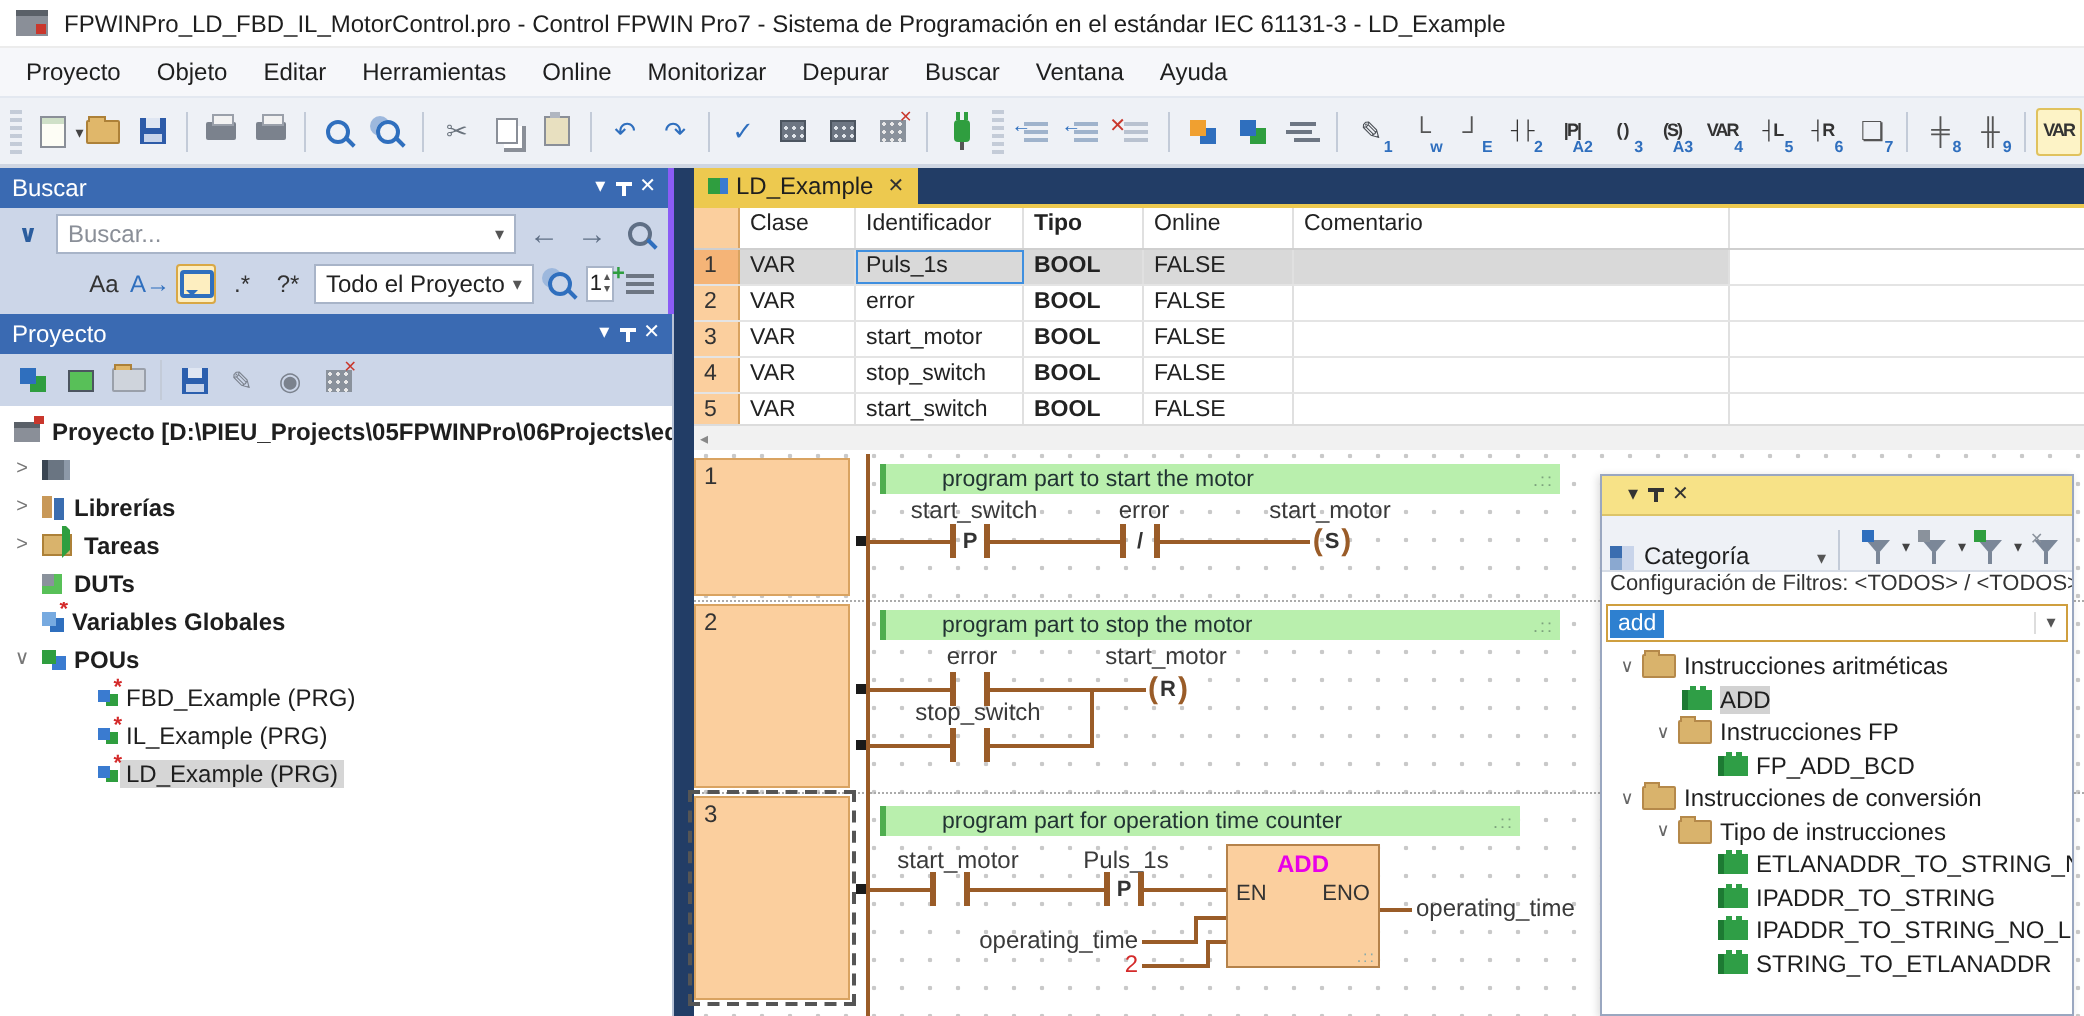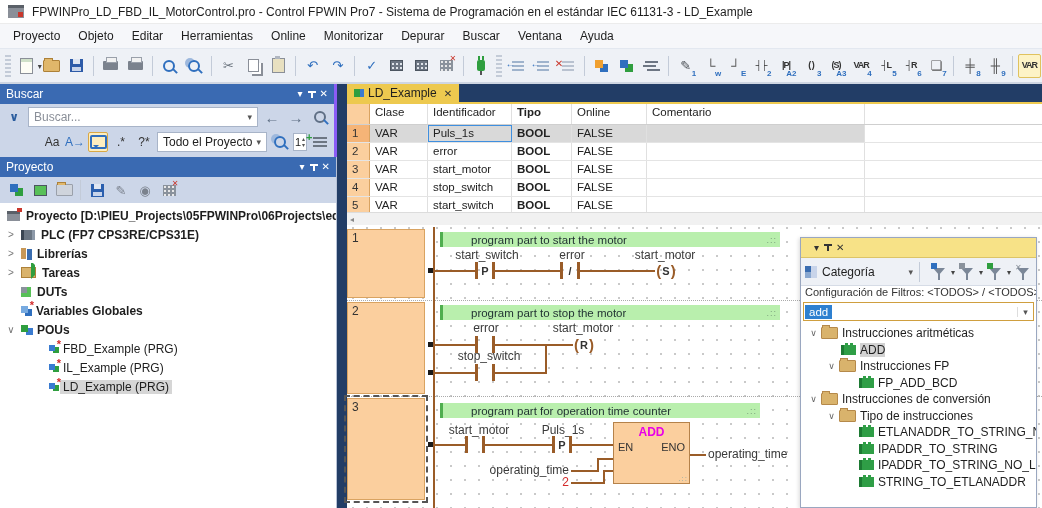--- a/index.html
+++ b/index.html
@@ -149,21 +149,21 @@
   .fblock{position:absolute;background:#fbcf9e;border:1px solid #b5824a;box-sizing:border-box;}
   .fblock .bt{position:absolute;left:0;right:0;top:2px;text-align:center;color:#e800e8;font-weight:bold;font-size:12px;}
   .fblock .en{position:absolute;left:4px;top:18px;font-size:11px;color:#333;}
   .fblock .eno{position:absolute;right:4px;top:18px;font-size:11px;color:#333;}
   .fblock .bgrip{position:absolute;right:1px;bottom:0;color:#8aa;font-size:8px;letter-spacing:1px;}
   .lit{position:absolute;color:#d42a2a;font-size:12px;text-align:right;}
 
   
   #instrpanel{left:800px;top:237px;width:237px;height:271px;background:#fff;border:1px solid #9aa7c0;box-sizing:border-box;z-index:5;box-shadow:-1px 1px 4px rgba(0,0,0,.15);}
   #instrpanel .panel-hd{background:#f7e287;color:#333;border-bottom:1px solid #dcc468;}
-  .itools{height:27px;background:#eef1f6;border-bottom:1px solid #d6dce6;display:flex;align-items:center;padding-left:4px;gap:2px;}
+  .itools{height:27px;background:#eef1f6;border-bottom:1px solid #d6dce6;display:flex;align-items:flex-end;padding-left:4px;gap:2px;}
   .catic{width:12px;height:12px;background:#3a6db0;box-shadow:inset -6px 0 0 #c8d4ea,inset 0 -6px 0 #8aa8d0;margin-right:3px;}
   .funnel{width:0;height:0;border-left:6px solid transparent;border-right:6px solid transparent;border-top:7px solid #7b8798;position:relative;display:inline-block;margin:0 2px;}
   .funnel::after{content:"";position:absolute;left:-1px;top:-1px;width:2px;height:6px;background:#7b8798;}
   .fsq{position:absolute;width:6px;height:6px;top:-12px;left:-8px;}
   .filterline{height:15px;font-size:11px;color:#333;padding-left:4px;white-space:nowrap;overflow:hidden;}
   .icombo{margin:1px 2px;height:19px;border:1px solid #cf9f3f;background:#fff;display:flex;align-items:center;box-sizing:border-box;}
   .icombo .selq{background:#2e80d0;color:#fff;font-size:11.5px;padding:1px 4px;margin-left:1px;}
   .icombo .dd{margin-left:auto;width:15px;text-align:center;border-left:1px solid #ddd;color:#555;font-size:9px;}
   .itree{padding-top:3px;}
   .irow{height:16.5px;display:flex;align-items:center;white-space:nowrap;overflow:hidden;font-size:12px;color:#1e1e1e;}
@@ -417,21 +417,20 @@
         </span>
     </div>
     <div class="tree">
       <div class="trow bold ind1">
         <span class="ic ic-proj"></span>
         <span class="lbl nowrap">Proyecto [D:\PIEU_Projects\05FPWINPro\06Projects\editor</span>
       </div>
       <div class="trow bold ind1">
         <span class="chev">&gt;</span>
         <span class="ic ic-plc"></span>
-        <span class="lbl">PLC (FP7 CPS3RE/CPS31E)</span>
       </div>
       <div class="trow bold ind1">
         <span class="chev">&gt;</span>
         <span class="ic ic-lib"></span>
         <span class="lbl">Librerías</span>
       </div>
       <div class="trow bold ind1">
         <span class="chev">&gt;</span>
         <span class="ic ic-tasks star"></span>
         <span class="lbl">Tareas</span>

